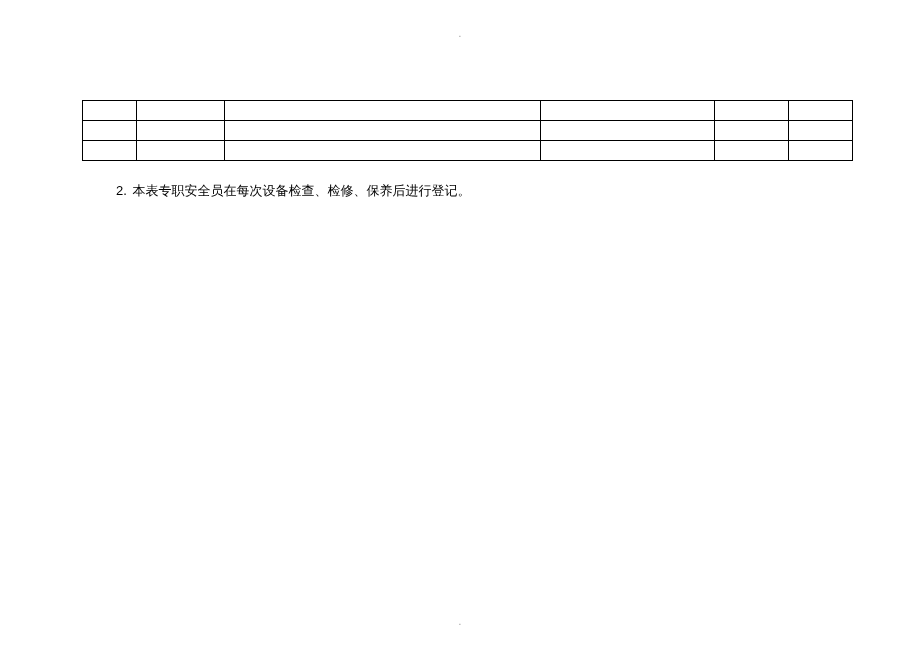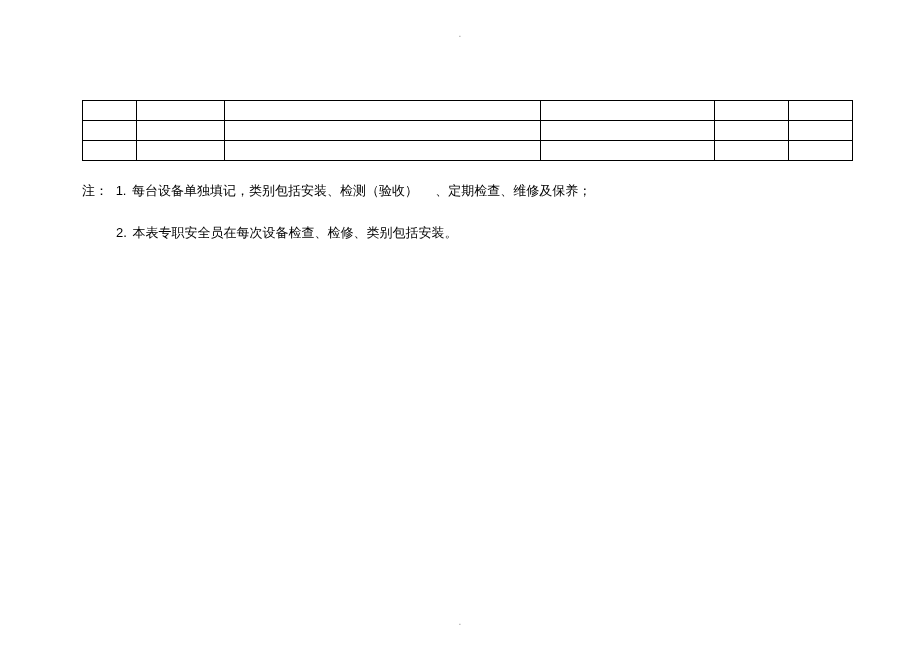--- a/index.html
+++ b/index.html
@@ -104,27 +104,20 @@
       <td class="col2"></td>
       <td class="col3"></td>
       <td class="col4"></td>
       <td class="col5"></td>
       <td class="col6"></td>
     </tr>
   </tbody>
     </table>
 
   <div class="notes">
-    <div class="note-line">
-      <span class="note-prefix">注：</span>
-      <span class="note-num">1.</span>
-      <span>每台设备单独填记，类别包括安装、检测（验收）</span>
-      <span class="gap"></span>
-      <span>、定期检查、维修及保养；</span>
-    </div>
     <div class="note-line note-2-indent">
       <span class="note-num">2.</span>
-      <span>本表专职安全员在每次设备检查、检修、类别包括安装。</span>
+      <span>本表专职安全员在每次设备检查、检修、保养后进行登记。</span>
     </div>
   </div>
 </div>
 
 <div class="page-mark-bottom">.</div>
 
 </body></html>

